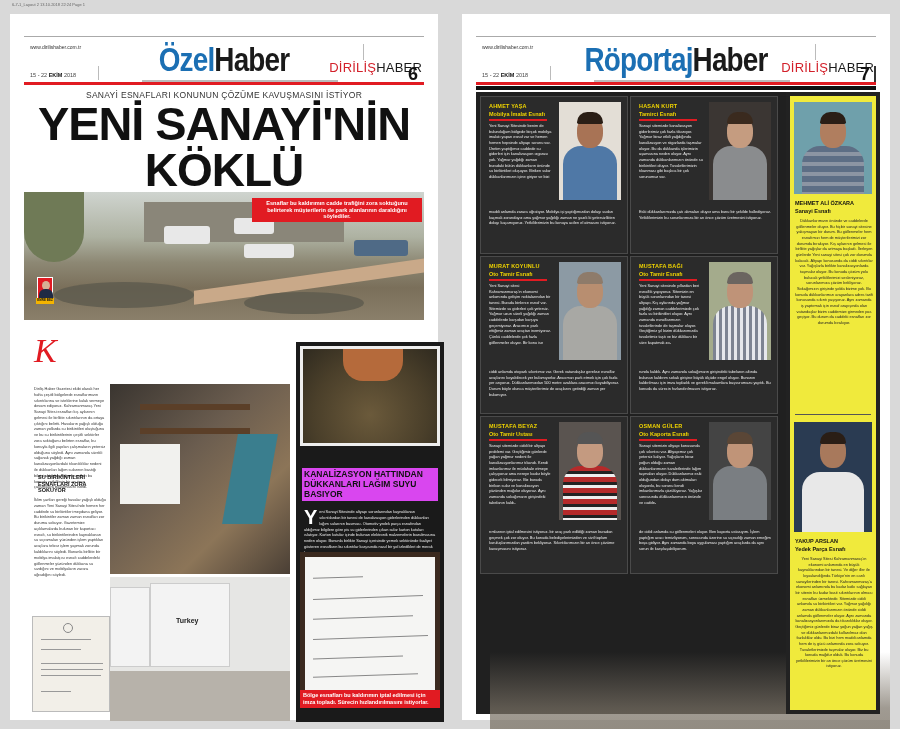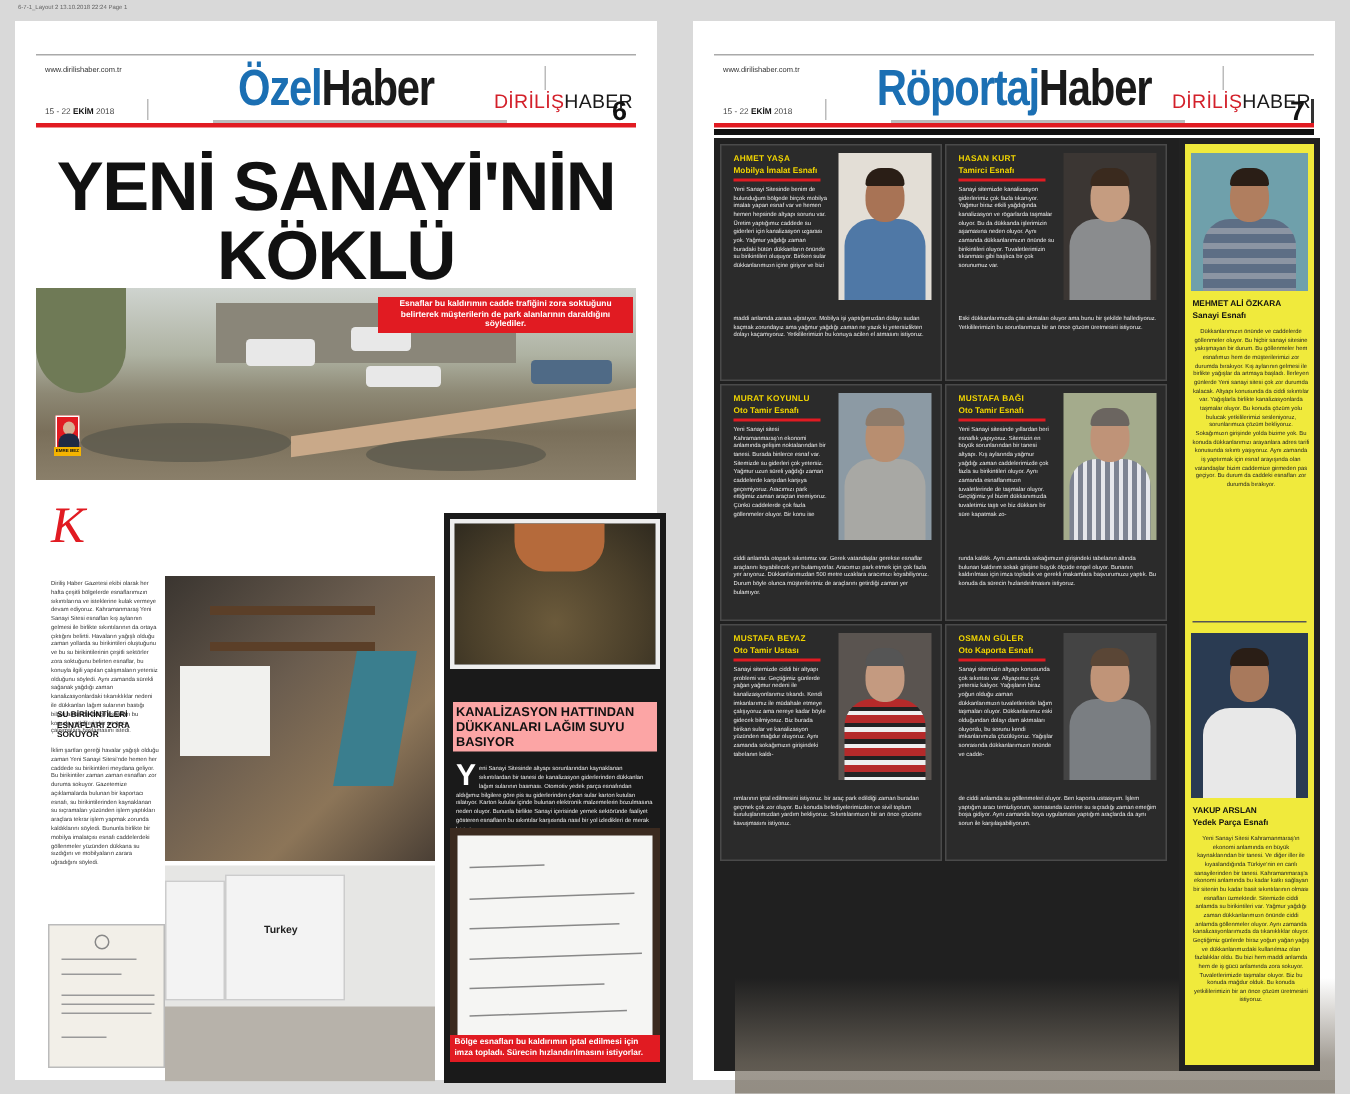--- a/index.html
+++ b/index.html
@@ -53,21 +53,21 @@
 .boxes{top:563px;left:100px;width:180px;height:144px;background:#e6e6e4}
 .boxes .floor{position:absolute;bottom:0;left:0;right:0;height:50px;background:#b7b2aa}
 .boxes .box{position:absolute;background:#f3f3f3;border:1px solid #ccc}
 .boxes .lbl{position:absolute;font-size:7px;color:#222;font-weight:bold}
 .doc{top:602px;left:22px;width:78px;height:96px;background:#f2efe8;border:1px solid #bbb}
 .doc .ln{position:absolute;left:8px;height:1px;background:#999}
 .doc .seal{position:absolute;left:30px;top:6px;width:10px;height:10px;border-radius:50%;border:1px solid #888}
 .box2{position:absolute;top:328px;left:286px;width:148px;height:380px;background:#1a1a1a}
 .sewer{top:4px;left:4px;width:140px;height:100px;background:radial-gradient(ellipse at 50% 70%,#6b5a3b 0%,#4a3f2a 60%,#2f2a1f 100%);border:3px solid #eee}
 .sewer .brick{position:absolute;top:0;left:40px;width:60px;height:32px;background:#b56a3b;border-radius:0 0 20px 20px}
-.box2 .bhead{position:absolute;top:126px;left:6px;right:6px;background:#fca5a5;color:#111;font-size:8.5px;font-weight:900;line-height:1.15;padding:2px}
+.box2 .bhead{position:absolute;top:126px;left:6px;right:6px;background:#d946ef;color:#111;font-size:8.5px;font-weight:900;line-height:1.15;padding:2px}
 .box2 .btext{position:absolute;top:167px;left:8px;right:8px;font-size:3.9px;line-height:1.5;color:#eee}
 .box2 .btext .dropy{float:left;font-size:20px;font-weight:900;line-height:16px;color:#fff;margin-right:2px}
 .sig{top:210px;left:4px;width:140px;height:148px;background:#f5f5f3;border:5px solid #3b2a1f}
 .sig .ln{position:absolute;left:8px;height:1px;background:#888;transform:rotate(-2deg)}
 .box2 .bcap{position:absolute;top:348px;left:4px;width:140px;background:#e11b22;color:#fff;font-size:5.5px;font-weight:bold;line-height:1.25;padding:2px 3px}
 
 .hdr7blk{position:absolute;top:72px;left:14px;right:14px;height:4px;background:#111}
 .dark{position:absolute;top:78px;left:14px;width:310px;height:622px;background:#202020}
 .card{position:absolute;background:#2b2b2b;border:1px solid #4a4a4a;width:148px;height:158px}
 .card .nm{position:absolute;top:6px;left:8px;font-size:5.5px;font-weight:bold;color:#f0d400;letter-spacing:.2px}
@@ -98,20 +98,21 @@
     <div class="url">www.dirilishaber.com.tr</div>
     <div class="date"><span>15 - 22 </span><b>EKİM</b><span> 2018</span></div>
     <div class="vsep"></div>
     <div class="title"><span class="t1">Özel</span><span class="t2">Haber</span></div>
     <div class="gbar"></div>
     <div class="brandsep"></div>
     <div class="brand"><span style="color:#d3202a">DİRİLİŞ</span><span>HABER</span></div>
     <div class="pnum">6</div>
   </div>
   <div class="redline"></div>
+  <div class="kicker">SANAYİ ESNAFLARI KONUNUN ÇÖZÜME KAVUŞMASINI İSTİYOR</div>
   <div class="headline h1">YENİ SANAYİ'NİN</div>
   <div class="headline h2">KÖKLÜ SORUNLARI</div>
 
   <div class="photo street">
     <div class="tree1"></div>
     <div class="bldg"></div>
     <div class="car" style="top:34px;left:140px;width:46px;height:18px"></div>
     <div class="car" style="top:26px;left:210px;width:40px;height:16px"></div>
     <div class="car" style="top:52px;left:220px;width:50px;height:14px"></div>
     <div class="car" style="top:48px;left:330px;width:54px;height:16px;background:#4f6a86"></div>

